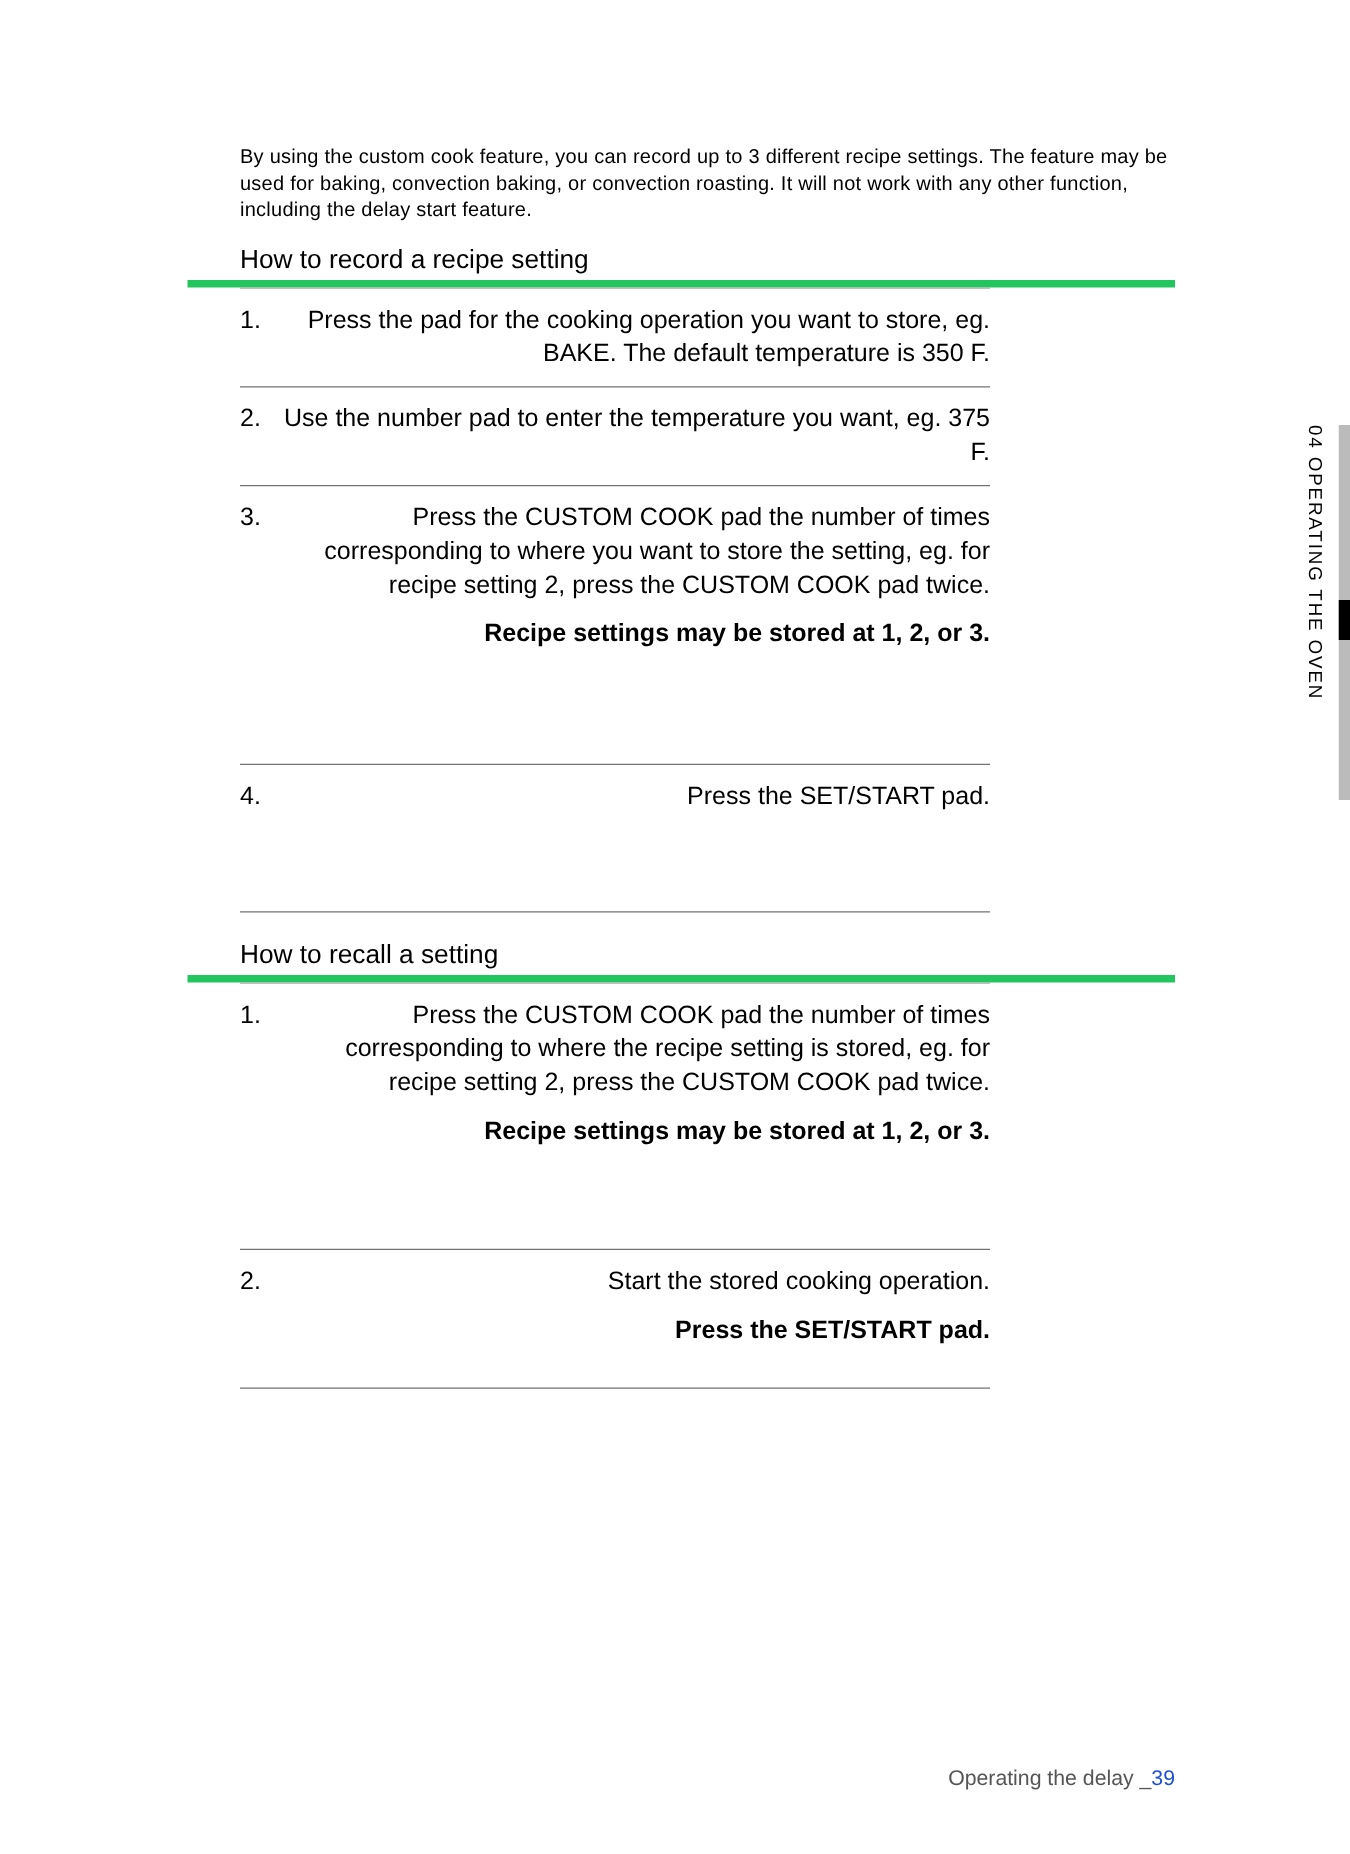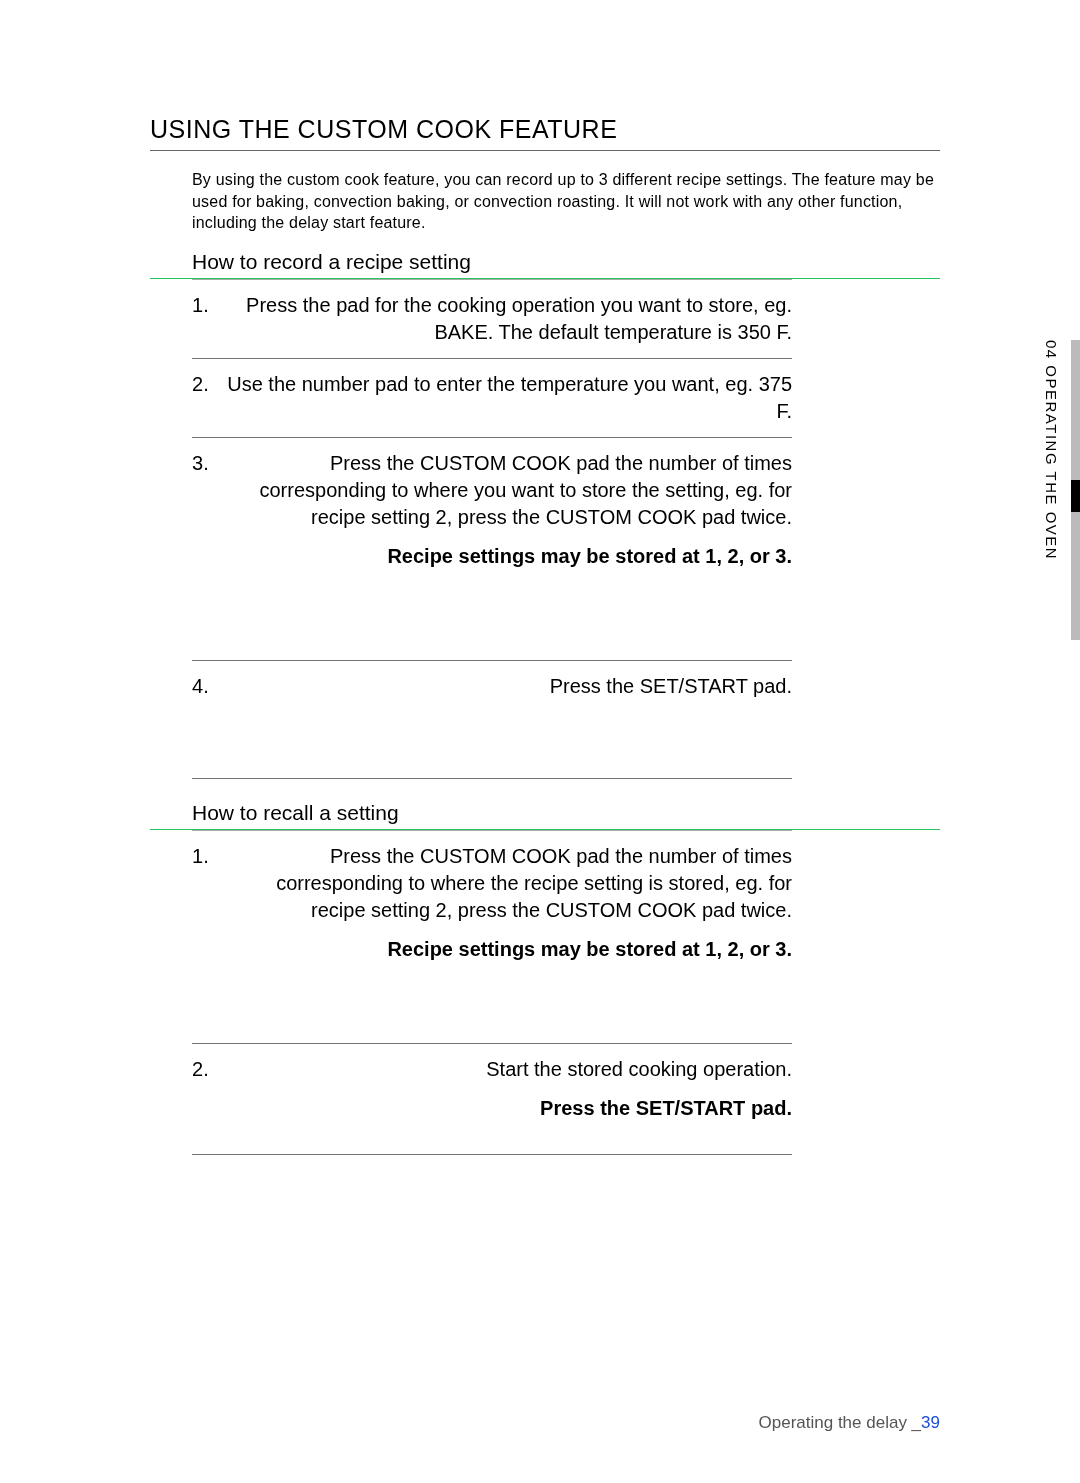--- a/index.html
+++ b/index.html
@@ -32,21 +32,21 @@
       font-size: 16px;
       line-height: 1.35;
       padding-left: 42px;
       margin-bottom: 16px;
       letter-spacing: 0.2px;
     }
     .sub-heading {
       font-size: 21px;
       font-weight: 400;
       padding-left: 42px;
-      border-bottom: 1px solid #22c55e;
+      border-bottom: 6px solid #22c55e;
       padding-bottom: 4px;
       margin-bottom: 0;
     }
     ol {
       list-style: none;
       padding-left: 42px;
       counter-reset: item;
     }
     ol li {
       counter-increment: item;
@@ -118,21 +118,20 @@
     .rule-top {
       border-top: 1px solid #aaa;
       max-width: 600px;
       margin-left: 42px;
     }
   </style>
 </head>
 <body>
 
 <div class="page">
-  <h1 class="main-heading">USING THE CUSTOM COOK FEATURE</h1>
 
   <p class="intro">By using the custom cook feature, you can record up to 3 different recipe settings. The feature may be used for baking, convection baking, or convection roasting. It will not work with any other function, including the delay start feature.</p>
 
   <h2 class="sub-heading">How to record a recipe setting</h2>
   <div class="rule-top"></div>
   <ol>
     <li>
       <span>Press the pad for the cooking operation you want to store, eg. BAKE. The default temperature is 350 F.</span>
     </li>
     <li>

